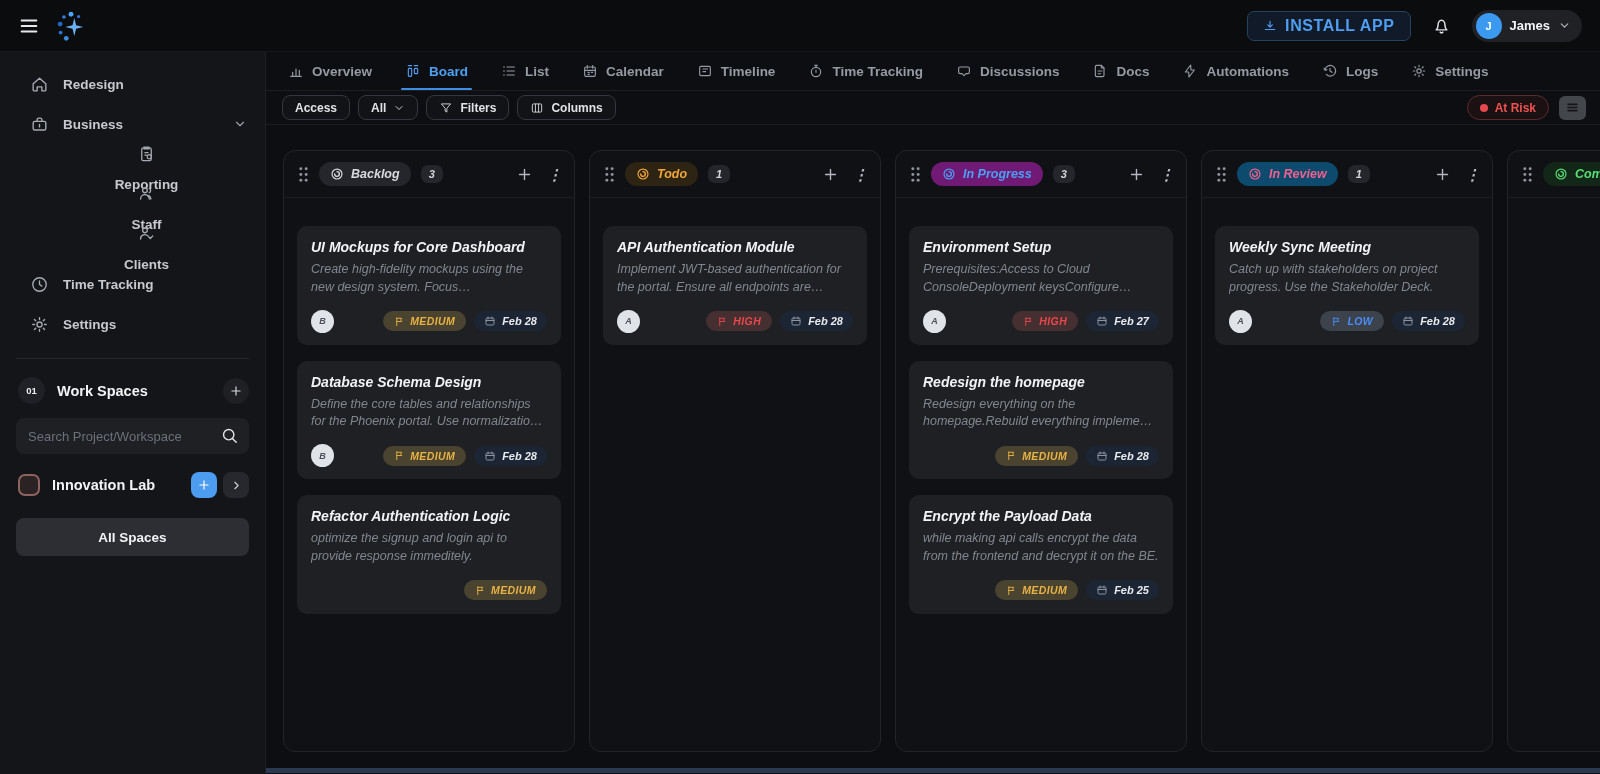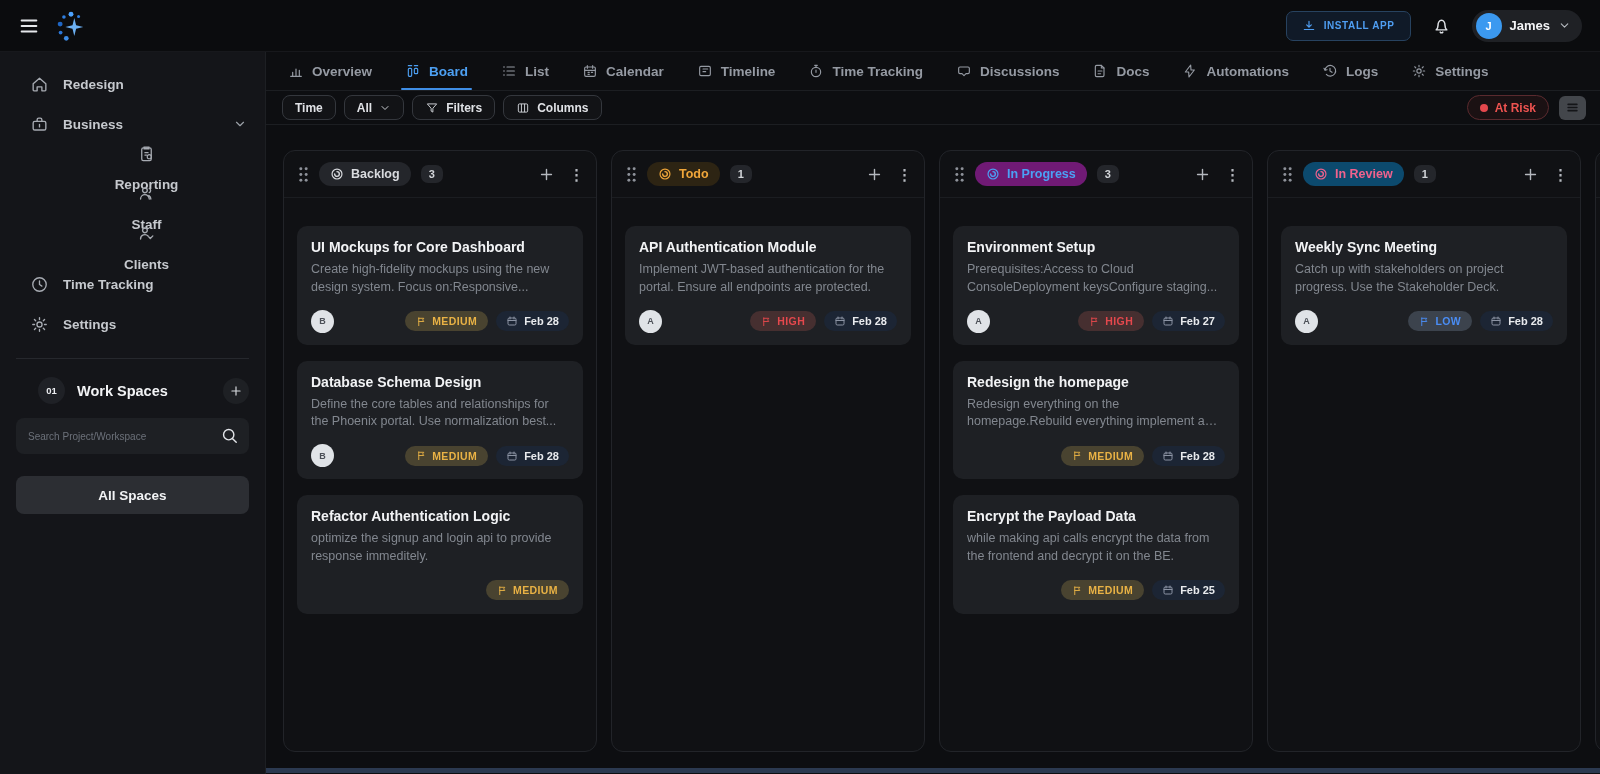--- a/index.html
+++ b/index.html
@@ -10,21 +10,21 @@
 
   
   .topbar { height:52px; background:#0b0c0e; display:flex; align-items:center;
     padding:0 18px 0 14px; border-bottom:1px solid #17181c; }
   .hamburger { width:30px; height:30px; display:flex; align-items:center; justify-content:center;
     color:#e6e8eb; cursor:pointer; }
   .logo { margin-left:10px; }
   .topbar-right { margin-left:auto; display:flex; align-items:center; gap:20px; }
   .install-btn { display:flex; align-items:center; gap:8px; height:30px; padding:0 15px;
     border:1px solid #27425f; border-radius:7px; background:#101a28; color:#4f9ef2;
-    font-size:10px; font-weight:bold; letter-spacing:.6px; cursor:pointer; }
+    font-size:16px; font-weight:bold; letter-spacing:.6px; cursor:pointer; }
   .bell { color:#dfe2e6; cursor:pointer; }
   .user-pill { display:flex; align-items:center; gap:8px; background:#1f2125; border-radius:17px;
     padding:3px 11px 3px 4px; cursor:pointer; }
   .user-avatar { width:26px; height:26px; border-radius:50%; background:#3b99f0; color:#fff;
     font-size:11px; font-weight:bold; display:flex; align-items:center; justify-content:center; }
   .user-name { font-size:13px; font-weight:bold; color:#f4f5f7; }
   .user-chevron { color:#b6bac0; }
 
   
   .app { display:flex; height:722px; }
@@ -32,29 +32,29 @@
     padding-top:12px; display:flex; flex-direction:column; }
   .main { flex:1; display:flex; flex-direction:column; background:#0d0e11; position:relative; overflow:hidden; }
 
   
   .side-item { display:flex; align-items:center; gap:14px; height:40px; padding:0 18px 0 30px;
     color:#c6c9ce; font-size:13.5px; font-weight:600; cursor:pointer; }
   .side-item .ic { color:#a7abb2; }
   .side-item.child { padding-left:46px;flex-direction:column; }
   .side-item .spacer { margin-left:auto; color:#9ba0a7; }
   .side-divider { height:1px; background:#26282d; margin:14px 16px 0; }
-  .ws-header { display:flex; align-items:center; gap:12px; padding:18px 16px 10px 18px;margin-left:20px; }
+  .ws-header { display:flex; align-items:center; gap:12px; padding:18px 16px 10px 18px; }
   .ws-num { width:27px; height:27px; border-radius:50%; background:#1f2126; color:#eceef1;
     font-size:9.5px; font-weight:bold; display:flex; align-items:center; justify-content:center; }
   .ws-title { font-size:14.5px; font-weight:bold; color:#f2f3f5; }
   .ws-add { margin-left:auto; width:26px; height:26px; border-radius:50%; background:#1e2024;
     color:#d6d9dd; display:flex; align-items:center; justify-content:center; cursor:pointer; }
   .search-wrap { margin:4px 16px 10px; position:relative; }
   .search-input { width:100%; height:36px; background:#1e2024; border:none; border-radius:8px;
-    padding:0 36px 0 12px; color:#d6d9dd; font-size:10px; font-family:inherit; outline:none; }
+    padding:0 36px 0 12px; color:#d6d9dd; font-size:13px; font-family:inherit; outline:none; }
   .search-input::placeholder { color:#6c717a; }
   .search-ic { position:absolute; right:10px; top:8px; color:#e2e4e8; cursor:pointer; }
   .ws-item { display:flex; align-items:center; gap:12px; padding:8px 16px 8px 18px; }
   .ws-swatch { width:22px; height:22px; border-radius:7px; border:2px solid #8e625f; background:#2b2223; }
   .ws-name { font-size:14.5px; font-weight:bold; color:#f2f3f5; }
   .ws-actions { margin-left:auto; display:flex; gap:6px; }
   .ws-btn-add { width:26px; height:26px; border-radius:8px; background:#4c9cf0; color:#fff;
     display:flex; align-items:center; justify-content:center; cursor:pointer; }
   .ws-btn-open { width:26px; height:26px; border-radius:8px; background:#26282d; color:#cfd3d8;
     display:flex; align-items:center; justify-content:center; cursor:pointer; }
@@ -78,22 +78,22 @@
   .fpill .ic { color:#c9ccd1; }
   .filter-right { margin-left:auto; display:flex; align-items:center; gap:10px; }
   .at-risk { display:flex; align-items:center; gap:7px; height:25px; padding:0 12px; border-radius:13px;
     border:1px solid #5a2a2e; background:#1b1113; color:#ef5350; font-size:12px; font-weight:bold; cursor:pointer; }
   .risk-dot { width:8px; height:8px; border-radius:50%; background:#e5484d; }
   .view-btn { width:27px; height:24px; border-radius:6px; background:#43464b; display:flex;
     align-items:center; justify-content:center; color:#141518; cursor:pointer; }
 
   
   .board { flex:1; display:flex; gap:14px; padding:25px 0 22px 17px; overflow:hidden; }
-  .col { width:314px; flex:none; border:1px solid #222429; border-radius:12px; background:#101114;
-    display:flex; flex-direction:column; }
+  .col { width:292px; flex:none; border:1px solid #222429; border-radius:12px; background:#101114;
+    display:flex; flex-direction:column;font-style:italic; }
   .col-head { display:flex; align-items:center; gap:10px; padding:11px 12px 11px 14px;
     border-bottom:1px solid #1b1d21; }
   .drag { color:#8e929a; cursor:grab; }
   .status-pill { display:flex; align-items:center; gap:7px; padding:5px 11px; border-radius:15px;
     font-size:12.5px; font-weight:bold; cursor:pointer; white-space:nowrap; }
   .st-backlog { background:#24262b; color:#d9dbdf; }
   .st-todo { background:#2d2413; color:#f0a63a; }
   .st-progress { background:#701a75; color:#4ba0f5;text-align:right; }
   .st-review { background:#0c4a6e; color:#f0628d; }
   .st-complete { background:#132718; color:#57df77; }
@@ -358,20 +358,36 @@
         </span>
     </div>
 
     <div class="search-wrap">
       <input class="search-input" placeholder="Search Project/Workspace" style="">
       <svg class="ic search-ic" width="19" height="19">
           <use href="#i-search"></use>
         </svg>
     </div>
 
+    <div class="ws-item">
+      <span class="ws-swatch"></span>
+      <span class="ws-name">Innovation Lab</span>
+      <span class="ws-actions">
+        <span class="ws-btn-add">
+            <svg class="ic" width="14" height="14">
+              <use href="#i-plus"></use>
+            </svg>
+          </span>
+        <span class="ws-btn-open">
+            <svg class="ic" width="13" height="13">
+              <use href="#i-chev-right"></use>
+            </svg>
+          </span>
+      </span>
+    </div>
 
     <button class="all-spaces">All Spaces</button>
   </div>
 
   <div class="main">
 
     <div class="tabbar">
       <div class="tab">
         <svg class="ic" width="16" height="16">
             <use href="#i-chart"></use>
@@ -435,21 +451,21 @@
       <div class="tab">
         <svg class="ic" width="16" height="16">
             <use href="#i-gear"></use>
           </svg>
         <span>Settings</span>
       </div>
     </div>
 
     <div class="filterbar">
       <button class="fpill">
-        <span>Time</span>
+        <span>Access</span>
       </button>
       <button class="fpill">
         <span>All</span>
         <svg class="ic" width="12" height="12">
             <use href="#i-chev-down"></use>
           </svg>
       </button>
       <button class="fpill">
         <svg class="ic" width="14" height="14">
             <use href="#i-funnel"></use>

